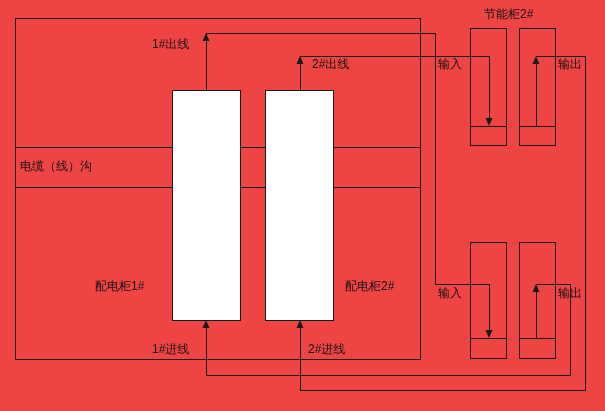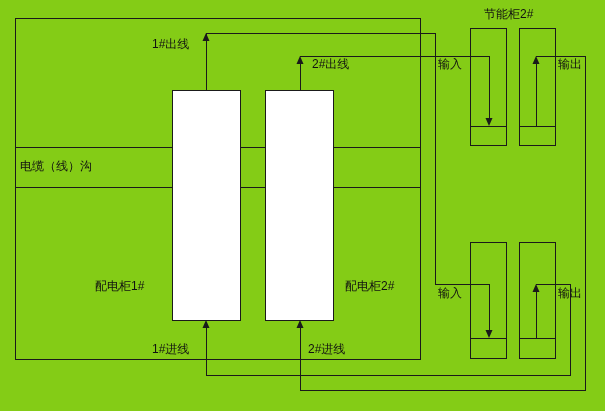--- a/index.html
+++ b/index.html
@@ -5,21 +5,21 @@
   html, body {
     margin: 0;
     padding: 0;
     background: #ffffff;
     font-family: "Liberation Sans", "DejaVu Sans", sans-serif;
   }
   .stage {
     position: relative;
     width: 605px;
     height: 411px;
-    background: #84cc16;
+    background: #ef4444;
     overflow: hidden;
     text-align: right;
   }
   svg {
     display: block;
   }
   .box {
     fill: none;
     stroke: #1a1a1a;
     stroke-width: 1;

